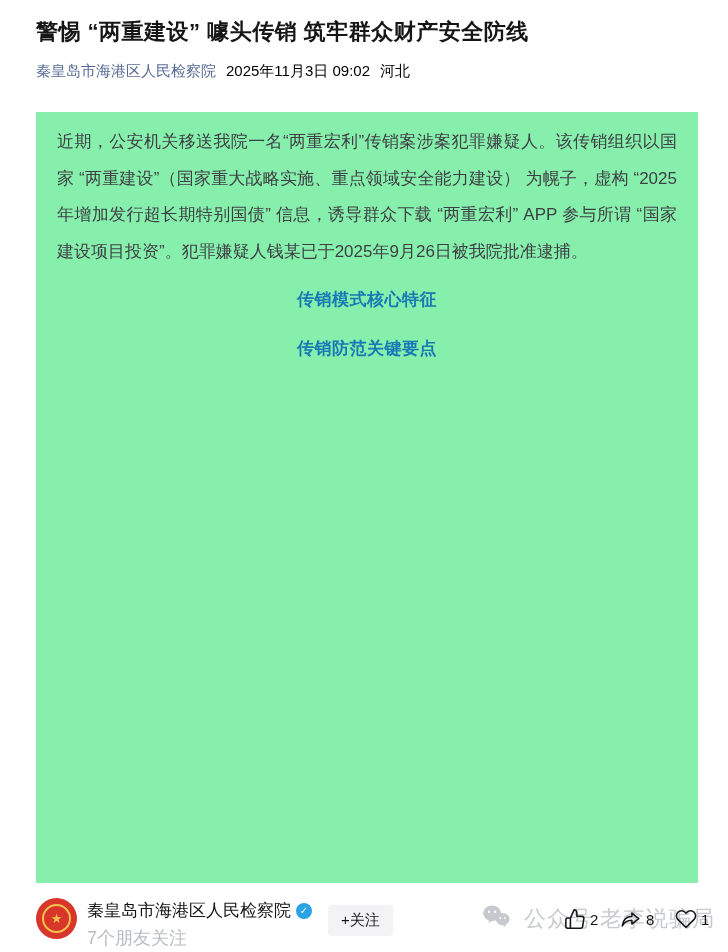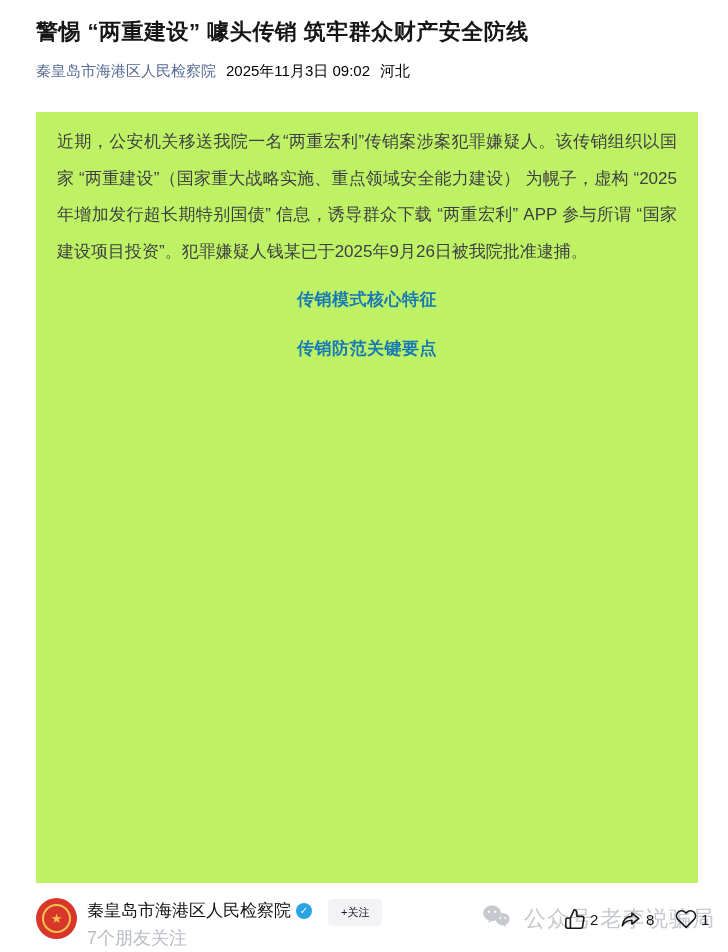--- a/index.html
+++ b/index.html
@@ -10,40 +10,40 @@
 
   
   .article-head { position:absolute; left:36px; top:16px; width:662px; }
   .article-title { font-size:22px; font-weight:700; color:#161616; line-height:1.45; letter-spacing:0.5px; }
   .meta-row { margin-top:14px; font-size:15px; display:flex; align-items:center; gap:10px; white-space:nowrap; }
   .author-link { color:#576b95; cursor:pointer; }
   .meta-gray { color:#000000; }
 
   
   .content-box { position:absolute; left:36px; top:112px; width:662px; height:771px;
-    background:#bef264; padding:12px 21px; overflow:hidden; }
+    background:#86efac; padding:12px 21px; overflow:hidden; }
   .content-box p { font-size:17px; line-height:2.15; color:#3e3f44; text-align:justify; }
   .content-box h2 { font-size:17px; line-height:2.15; color:#1779b5; font-weight:700;
     text-align:center; margin-top:12px; margin-bottom:12px; letter-spacing:0.5px; }
 
   
   .footer { position:absolute; left:0; top:893px; width:728px; height:59px; background:#fff; }
   .account { position:absolute; left:36px; top:5px; display:flex; align-items:flex-start; }
   .logo { width:41px; height:41px; border-radius:50%; background:#d8362b;
     display:flex; align-items:center; justify-content:center; flex:0 0 41px; }
   .logo-inner { width:29px; height:29px; border-radius:50%; border:2px solid #f2c14e;
     display:flex; align-items:center; justify-content:center; color:#f2c14e; font-size:13px; }
   .account-info { margin-left:10px; padding-top:1px; }
   .name-row { display:flex; align-items:center; gap:5px; }
   .account-name { font-size:17px; font-weight:500; color:#141414; white-space:nowrap; }
   .verified-badge { width:16px; height:16px; border-radius:50%; background:#2aa3e4;
     color:#fff; font-size:10px; line-height:16px; text-align:center; flex:0 0 16px; }
   .friends-follow { margin-top:4px; font-size:18px; color:#b9bdc4; }
-  .follow-btn { margin-left:16px; margin-top:1px; background:#f3f3f5; border:none; border-radius:4px;
-    padding:6px 13px; font-size:11px; color:#17181a; font-family:inherit; cursor:pointer; white-space:nowrap; }
+  .follow-btn { margin-left:16px; margin-top:7px; background:#f3f3f5; border:none; border-radius:4px;
+    padding:6px 13px; font-size:15px; color:#17181a; font-family:inherit; cursor:pointer; white-space:nowrap; }
 
   
   .engagement { position:absolute; left:482px; top:8px; width:246px; height:40px; }
   .watermark { position:absolute; left:0; top:3px; display:flex; gap:14px;
     color:#c6c9ce; font-size:22px; white-space:nowrap; letter-spacing:1px; }
   .action { position:absolute; top:7px; display:flex; align-items:center; gap:4px;
     color:#161616; font-size:15px; cursor:pointer; }
   .action svg { display:block; }
   .act-like { left:82px; } .act-share { left:138px; } .act-fav { left:193px; }
 </style>

